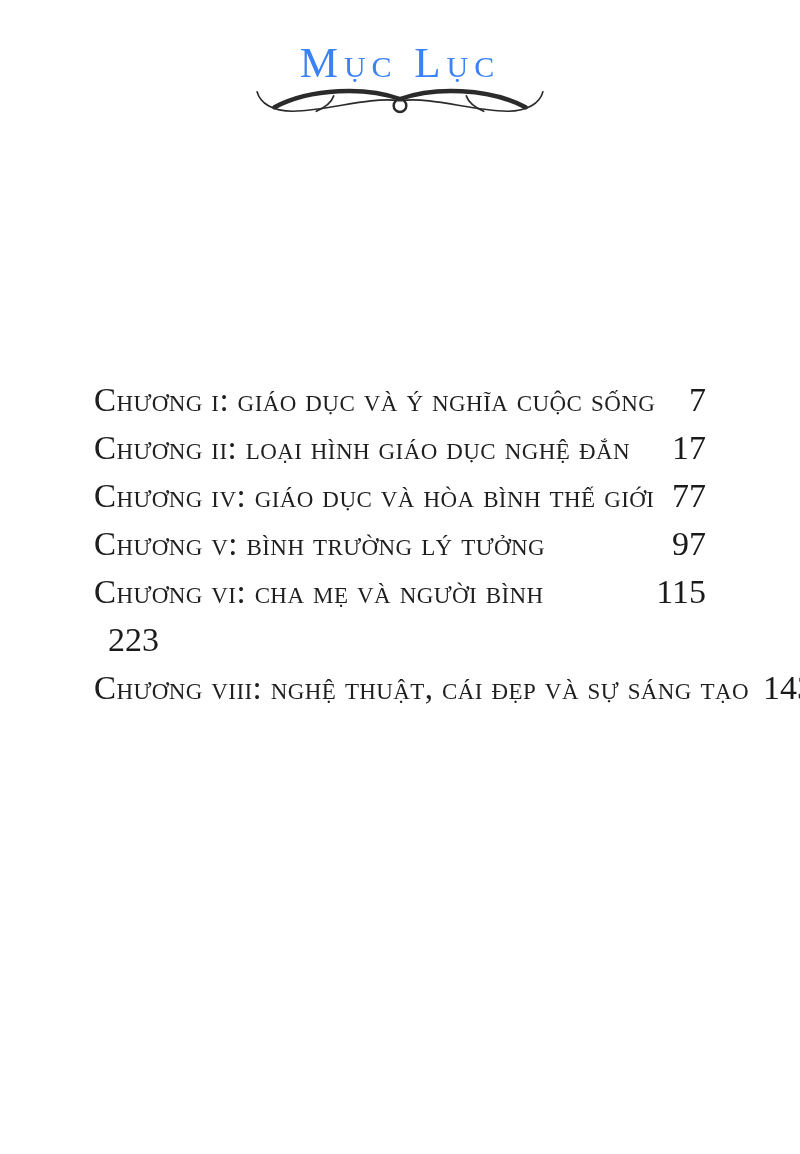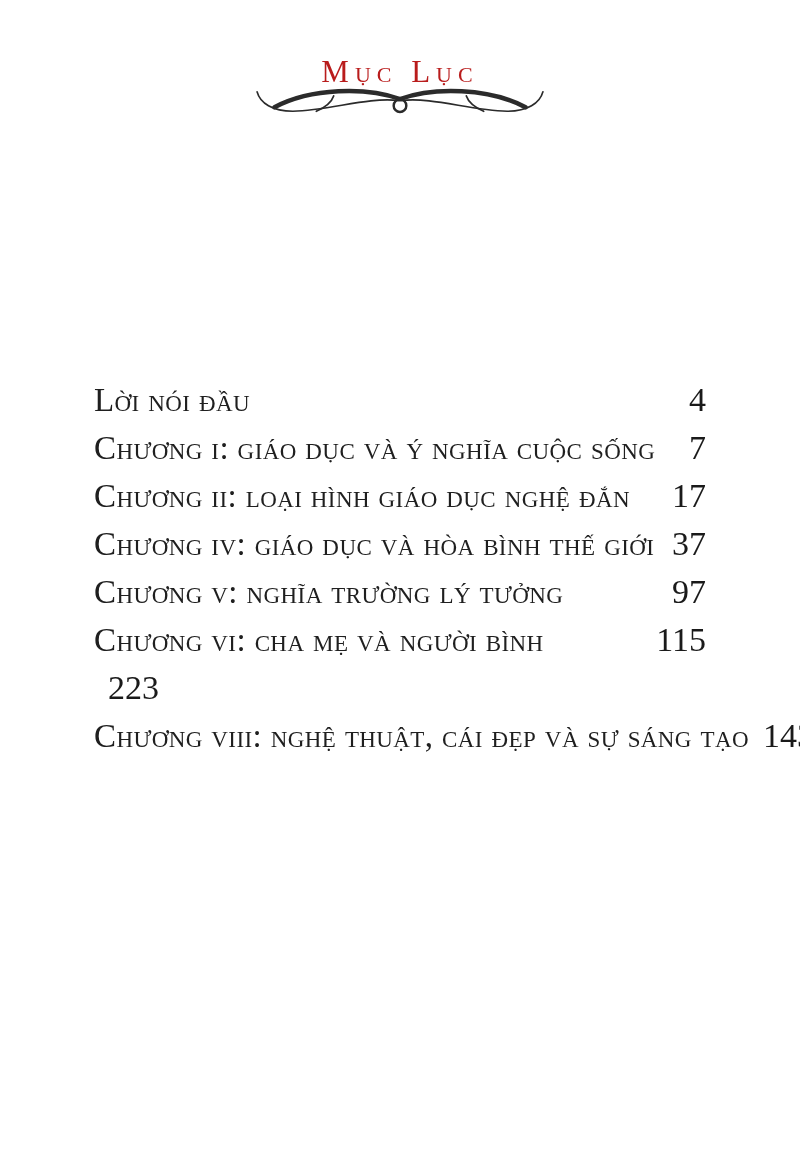--- a/index.html
+++ b/index.html
@@ -14,28 +14,28 @@
   }
   .page {
     position: absolute;
     inset: 0;
   }
   .page-title {
     position: absolute;
     top: 33px;
     left: 0;
     right: 0;
-    margin: 14px;
+    margin: 5px;
     text-align: center;
     font-variant: small-caps;
     font-weight: normal;
-    font-size: 31px;
+    font-size: 43px;
     line-height: 50px;
     letter-spacing: 6px;
-    color: #b91c1c;
+    color: #3b82f6;
     white-space: nowrap;
   }
   .flourish {
     position: absolute;
     top: 83px;
     left: 50%;
     transform: translateX(-50%);
     width: 296px;
     height: 32px;
   }
@@ -83,43 +83,39 @@
 
       <path d="M63 27 C 72 23 78 18 80 12" stroke-width="1.7"></path>
       <path d="M227 27 C 218 23 212 18 210 12" stroke-width="1.7"></path>
 
       <circle cx="145" cy="21.5" r="6.2" stroke-width="2.4"></circle>
     </g>
   </svg>
 
   <div class="toc">
 
-    <div class="toc-row">
-      <span class="toc-label">Lời nói đầu</span>
-      <span class="toc-page">4</span>
-    </div>
 
     <div class="toc-row">
       <span class="toc-label">Chương i: giáo dục và ý nghĩa cuộc sống</span>
       <span class="toc-page">7</span>
     </div>
 
     <div class="toc-row">
       <span class="toc-label">Chương ii: loại hình giáo dục nghệ đắn</span>
       <span class="toc-page">17</span>
     </div>
 
 
     <div class="toc-row">
       <span class="toc-label">Chương iv: giáo dục và hòa bình thế giới</span>
-      <span class="toc-page">37</span>
+      <span class="toc-page">77</span>
     </div>
 
     <div class="toc-row">
-      <span class="toc-label">Chương v: nghĩa trường lý tưởng</span>
+      <span class="toc-label">Chương v: bình trường lý tưởng</span>
       <span class="toc-page">97</span>
     </div>
 
     <div class="toc-row">
       <span class="toc-label">Chương vi: cha mẹ và người bình</span>
       <span class="toc-page">115</span>
     </div>
 
     <div class="toc-row">
       <span class="toc-page">223</span>

